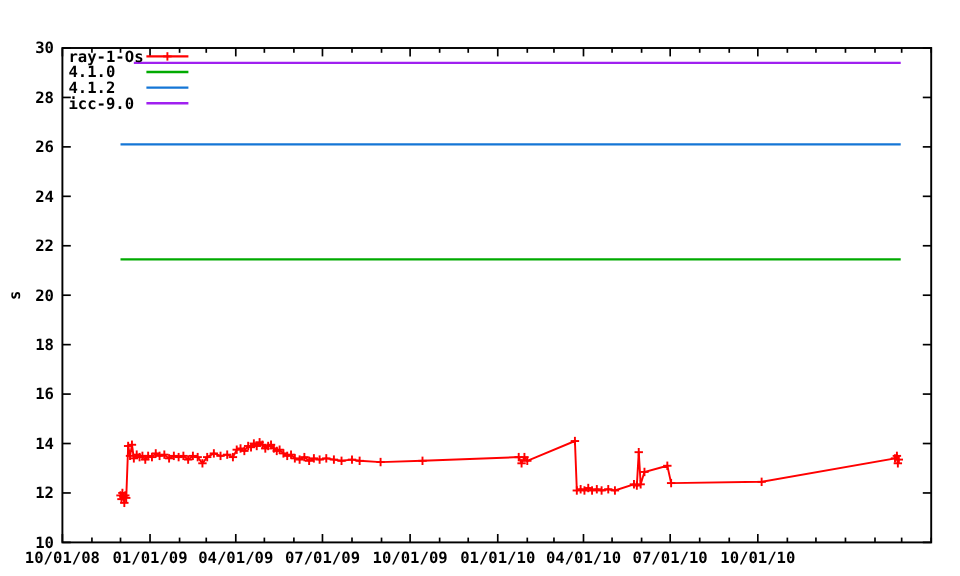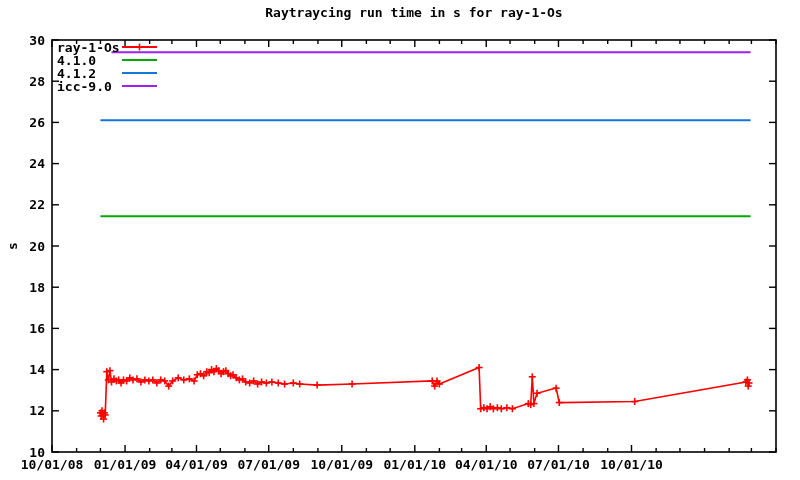--- a/index.html
+++ b/index.html
@@ -7,21 +7,20 @@
           font-family:"DejaVu Sans Mono","Liberation Mono",monospace;}
   .chart-title{position:absolute;left:52px;top:5px;width:724px;text-align:center;
                font:bold 13px "DejaVu Sans Mono","Liberation Mono",monospace;color:#000;}
   svg{position:absolute;left:0;top:0;}
   svg text{font:bold 13px "DejaVu Sans Mono","Liberation Mono",monospace;fill:#000;}
 </style>
 </head>
 <body>
 
 <div class="screen">
-  <div class="chart-title">Raytraycing run time in s for ray-1-Os</div>
   <svg id="plot" width="800" height="480">
       <g>
         <rect x="52" y="40" width="724" height="412" fill="none" stroke="#000000" stroke-width="1.6"></rect>
       </g>
       <g>
         <line x1="52" y1="452" x2="59" y2="452" stroke="#000000" stroke-width="1.4"></line>
         <line x1="776" y1="452" x2="769" y2="452" stroke="#000000" stroke-width="1.4"></line>
         <text x="45" y="456.5" text-anchor="end">10</text>
         <line x1="52" y1="410.8" x2="59" y2="410.8" stroke="#000000" stroke-width="1.4"></line>
         <line x1="776" y1="410.8" x2="769" y2="410.8" stroke="#000000" stroke-width="1.4"></line>

